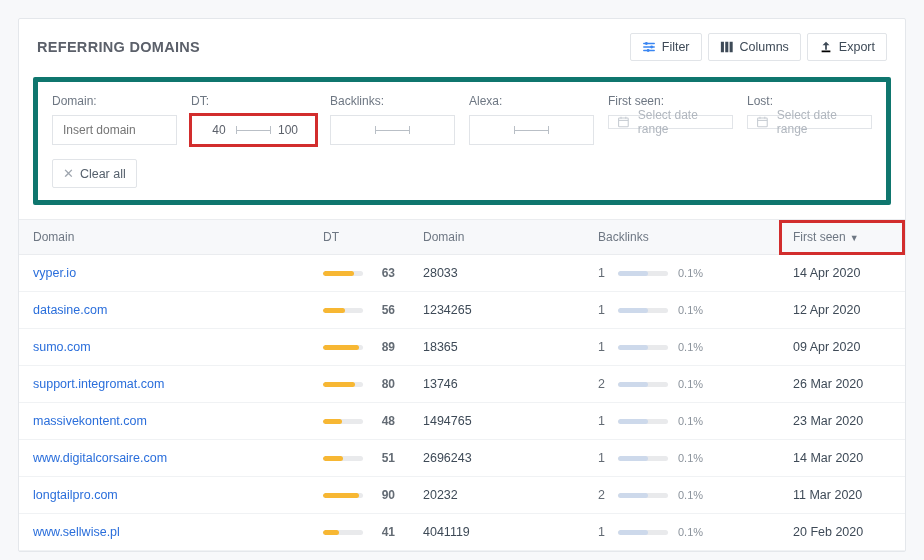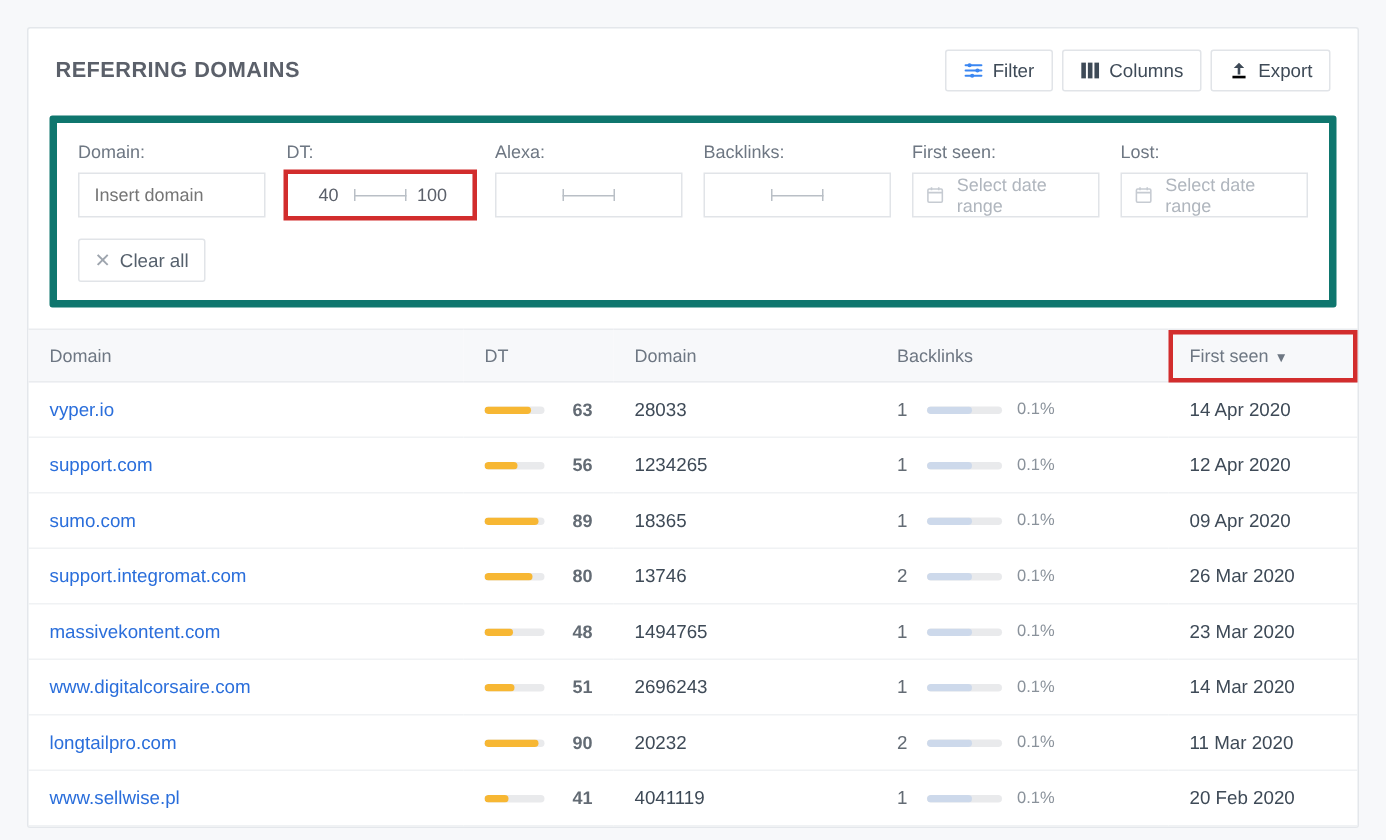--- a/index.html
+++ b/index.html
@@ -17,21 +17,21 @@
   .filters-row { display: flex; gap: 14px; }
   .fcol { display: flex; flex-direction: column; flex: 1; min-width: 0; }
   .flabel { font-size: 12px; color: #6e7783; margin-bottom: 7px; }
   .tinput { height: 30px; border: 1px solid #e1e4e8; padding: 0 10px; font-size: 12px; color: #888; width: 100%; }
   .range { height: 30px; border: 1px solid #e1e4e8; display: flex; align-items: center; position: relative; padding: 0 10px; }
   .range .val { width: 34px; font-size: 12px; color: #5b606a; text-align: center; }
   .range .line { flex: 1; height: 1px; background: #b9bfc6; position: relative; }
   .range .line::before, .range .line::after { content: ""; position: absolute; width: 1px; height: 8px; background: #b9bfc6; top: -4px; }
   .range .line::before { left: 0; }
   .range .line::after  { right: 0; }
-  .date-pick { height: 30px; border: 1px solid #e1e4e8; display: flex; align-items: center; padding: 0 8px; gap: 8px; color: #b0b6be; font-size: 12px; }
+  .date-pick { height: 14px; border: 1px solid #e1e4e8; display: flex; align-items: center; padding: 0 8px; gap: 8px; color: #b0b6be; font-size: 12px; }
   .hl-red { outline: 3px solid #d22d2d; outline-offset: -1px; }
 
   .filters-actions { display: flex; margin-top: 14px; }
   .chip { border: 1px solid #e1e4e8; padding: 6px 10px; font-size: 12.5px; color: #55606c; display: inline-flex; align-items: center; gap: 6px; border-radius: 2px; background: #fff; cursor: pointer; }
   .apply { margin-left: auto; background: #257ae6; color: #fff; border: none; padding: 7px 14px; font-size: 12.5px; display: inline-flex; align-items: center; gap: 6px; border-radius: 2px; cursor: pointer; }
 
   .tbl { width: 100%; border-collapse: collapse; }
   .tbl th { text-align: left; font-weight: 500; font-size: 12px; color: #6e7783; background: #f7f8fa; border-top: 1px solid #eaecef; border-bottom: 1px solid #eaecef; padding: 10px 14px; }
   .tbl td { border-bottom: 1px solid #f0f2f4; padding: 11px 14px; font-size: 12.5px; vertical-align: middle; }
   .tbl a { color: #2a6edb; text-decoration: none; }
@@ -116,29 +116,29 @@
       </div>
       <div class="fcol">
         <span class="flabel">DT:</span>
         <div class="range hl-red">
           <span class="val">40</span>
           <span class="line"></span>
           <span class="val">100</span>
         </div>
       </div>
       <div class="fcol">
-        <span class="flabel">Alexa:</span>
+        <span class="flabel">Backlinks:</span>
         <div class="range">
           <span class="val"></span>
             <span class="line"></span>
             <span class="val"></span>
         </div>
       </div>
       <div class="fcol">
-        <span class="flabel">Backlinks:</span>
+        <span class="flabel">Alexa:</span>
         <div class="range">
           <span class="val"></span>
             <span class="line"></span>
             <span class="val"></span>
         </div>
       </div>
       <div class="fcol">
         <span class="flabel">First seen:</span>
         <div class="date-pick">
           <svg class="ico-cal" viewBox="0 0 16 16">
@@ -200,21 +200,21 @@
               <span class="bl-count">1</span>
               <span class="bl-bar">
                 <i style="width:60%"></i>
               </span>
               <span class="bl-pct">0.1%</span>
             </div>
           </td>
           <td class="col-fs">14 Apr 2020</td>
         </tr>
         <tr>
-          <td class="col-dom"><a href="#">support.com</a></td>
+          <td class="col-dom"><a href="#">datasine.com</a></td>
           <td class="col-dt">
             <div class="dt-cell">
               <span class="dt-bar">
                 <i style="width:56%"></i>
               </span>
               <span class="dt-val">56</span>
             </div>
           </td>
           <td class="col-alx">1234265</td>
           <td class="col-bl">

